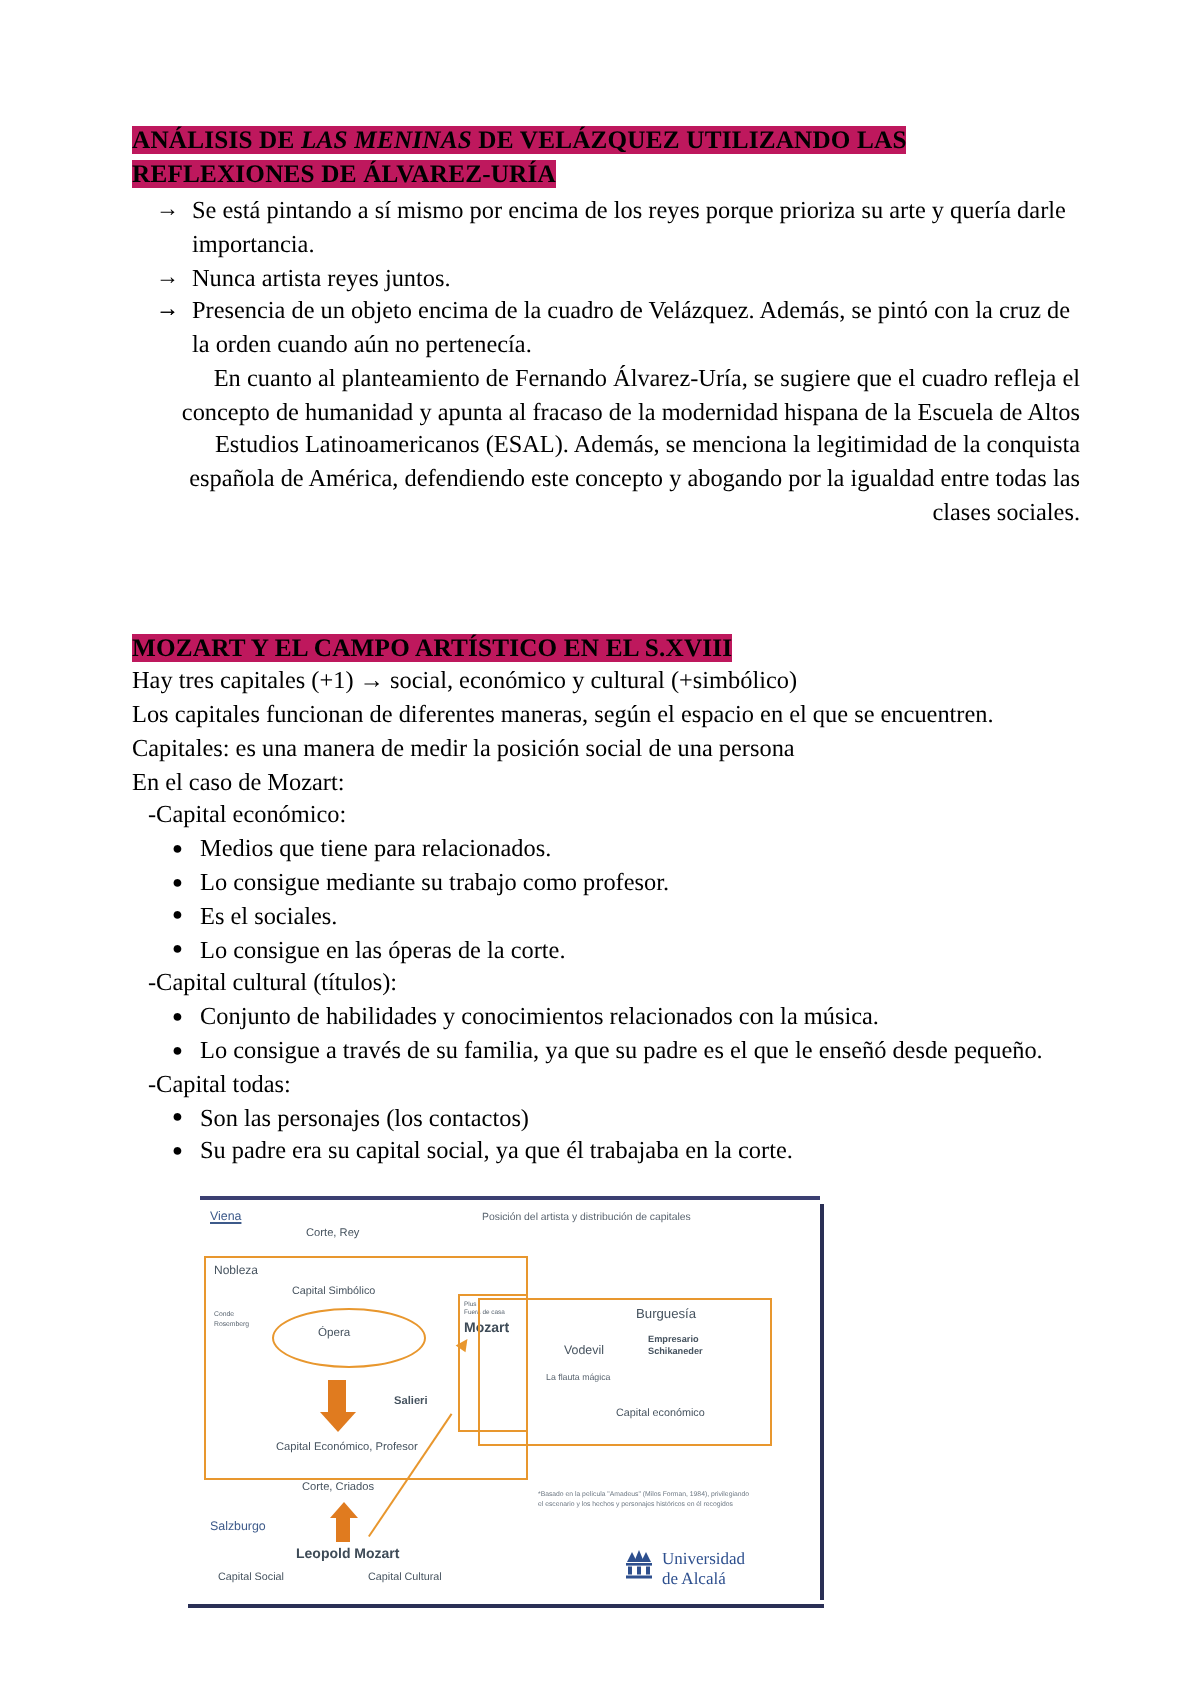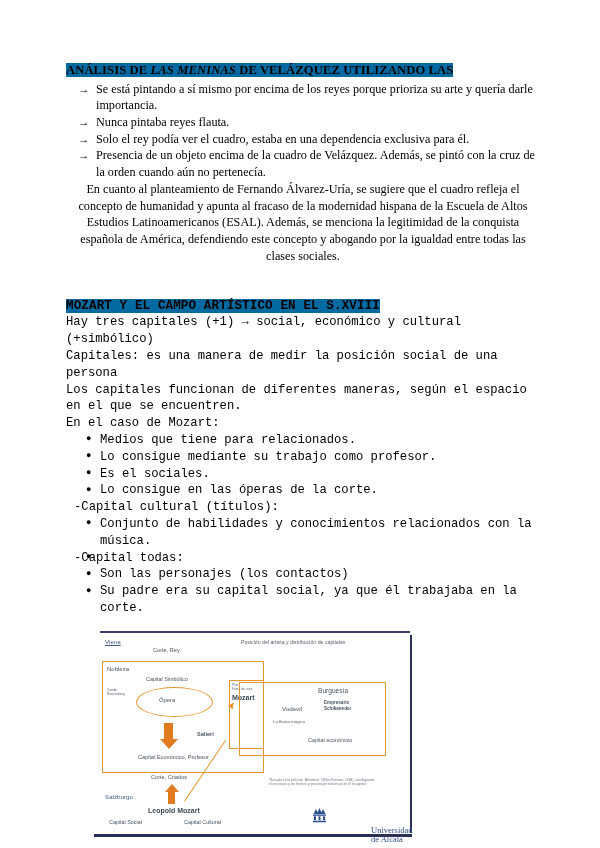--- a/index.html
+++ b/index.html
@@ -22,21 +22,21 @@
     box-sizing: border-box;
     padding: 62px 60px 0 66px;
   }
   .heading {
     font-weight: bold;
     font-size: 12.6px;
     line-height: 16.6px;
     letter-spacing: 0.1px;
   }
   .hl {
-    background: #0369a1;
+    background: #be185d;
     box-decoration-break: clone;
     text-align: center;
     -webkit-box-decoration-break: clone;
   }
   .heading .ital {
     font-style: italic;
   }
   .arrow-list {
     list-style: none;
     margin: 2px 0 0 0;
@@ -52,25 +52,24 @@
   .arrow-list li .marker {
     position: absolute;
     left: 12px;
     top: 0;
     font-size: 11.5px;
   }
   .para {
     font-size: 12.2px;
     line-height: 16.8px;
     margin: 0;
-    text-align: center;
+    text-align: right;
   }
   .section2 {
-    margin-top: 33px;
-    font-family: Liberation Mono, monospace;
+    margin-top: 51px;
   }
   .plainline {
     font-size: 12.2px;
     line-height: 16.8px;
     margin: 0;
   }
   .dashline {
     font-size: 12.2px;
     line-height: 16.8px;
     margin: 0;
@@ -192,57 +191,58 @@
     color: #2d4f8e;
   }
 </style>
 </head>
 <body>
 
 <div class="page">
 
   <div class="heading">
     <span class="hl">
-      <span>ANÁLISIS DE </span><span class="ital">LAS MENINAS</span><span> DE VELÁZQUEZ UTILIZANDO LAS</span><br>
+      <span>ANÁLISIS DE </span><span class="ital">LAS MENINAS</span><span> DE VELÁZQUEZ UTILIZANDO LAS</span><br><span>REFLEXIONES DE ÁLVAREZ-URÍA</span>
     </span>
   </div>
 
   <ul class="arrow-list">
     <li><span class="marker">→</span><span>Se está pintando a sí mismo por encima de los reyes porque prioriza su arte y quería darle importancia.</span></li>
-    <li><span class="marker">→</span><span>Nunca pintaba reyes flauta.</span></li>
-    <li><span class="marker">→</span><span>Solo el rey podía ver el cuadro, estaba en una dependencia exclusiva para él.</span></li>
+    <li><span class="marker">→</span><span>Nunca artista reyes juntos.</span></li>
+    <li><span class="marker">→</span></li>
     <li><span class="marker">→</span><span>Presencia de un objeto encima de la cuadro de Velázquez. Además, se pintó con la cruz de la orden cuando aún no pertenecía.</span></li>
   </ul>
 
   <p class="para">En cuanto al planteamiento de Fernando Álvarez-Uría, se sugiere que el cuadro refleja el concepto de humanidad y apunta al fracaso de la modernidad hispana de la Escuela de Altos Estudios Latinoamericanos (ESAL). Además, se menciona la legitimidad de la conquista española de América, defendiendo este concepto y abogando por la igualdad entre todas las clases sociales.</p>
 
   <div class="section2">
     <div class="heading">
       <span class="hl">MOZART Y EL CAMPO ARTÍSTICO EN EL S.XVIII</span>
     </div>
 
     <div class="plainline">Hay tres capitales (+1) → social, económico y cultural (+simbólico)</div>
+    <div class="plainline">Los capitales funcionan de diferentes maneras, según el espacio en el que se encuentren.</div>
     <div class="plainline">Capitales: es una manera de medir la posición social de una persona</div>
-    <div class="plainline">Los capitales funcionan de diferentes maneras, según el espacio en el que se encuentren.</div>
     <div class="plainline">En el caso de Mozart:</div>
 
+    <div class="dashline">-Capital económico:</div>
     <ul class="dot-list">
       <li><span class="marker">●</span><span>Medios que tiene para relacionados.</span></li>
       <li><span class="marker">●</span><span>Lo consigue mediante su trabajo como profesor.</span></li>
     </ul>
 
     <ul class="dot-list">
       <li><span class="marker">●</span><span>Es el sociales.</span></li>
       <li><span class="marker">●</span><span>Lo consigue en las óperas de la corte.</span></li>
     </ul>
 
     <div class="dashline">-Capital cultural (títulos):</div>
     <ul class="dot-list">
       <li><span class="marker">●</span><span>Conjunto de habilidades y conocimientos relacionados con la música.</span></li>
-      <li><span class="marker">●</span></li>
+      <li><span class="marker">●</span><span>Lo consigue a través de su familia, ya que su padre es el que le enseñó desde pequeño.</span></li>
     </ul>
 
     <div class="dashline">-Capital todas:</div>
     <ul class="dot-list">
       <li><span class="marker">●</span><span>Son las personajes (los contactos)</span></li>
       <li><span class="marker">●</span><span>Su padre era su capital social, ya que él trabajaba en la corte.</span></li>
     </ul>
   </div>
 
   <div class="figure">
@@ -314,21 +314,21 @@
           <path d="M3 14 L8 4 L13 14 Z"></path>
           <path d="M10 14 L15 2 L20 14 Z"></path>
           <path d="M17 14 L22 4 L27 14 Z"></path>
           <rect x="2" y="15" width="26" height="2.6"></rect>
           <rect x="4" y="18.5" width="4" height="8"></rect>
           <rect x="13" y="18.5" width="4" height="8"></rect>
           <rect x="22" y="18.5" width="4" height="8"></rect>
           <rect x="2" y="27.5" width="26" height="3"></rect>
         </g>
       </svg>
-      <div class="uah" style="left:235px; top:191px;margin-left:40px;">
+      <div class="uah" style="left:235px; top:173px;">
         <div>Universidad</div>
         <div>de Alcalá</div>
       </div>
 
     </div>
   </div>
 
 </div>
 
 </body></html>

